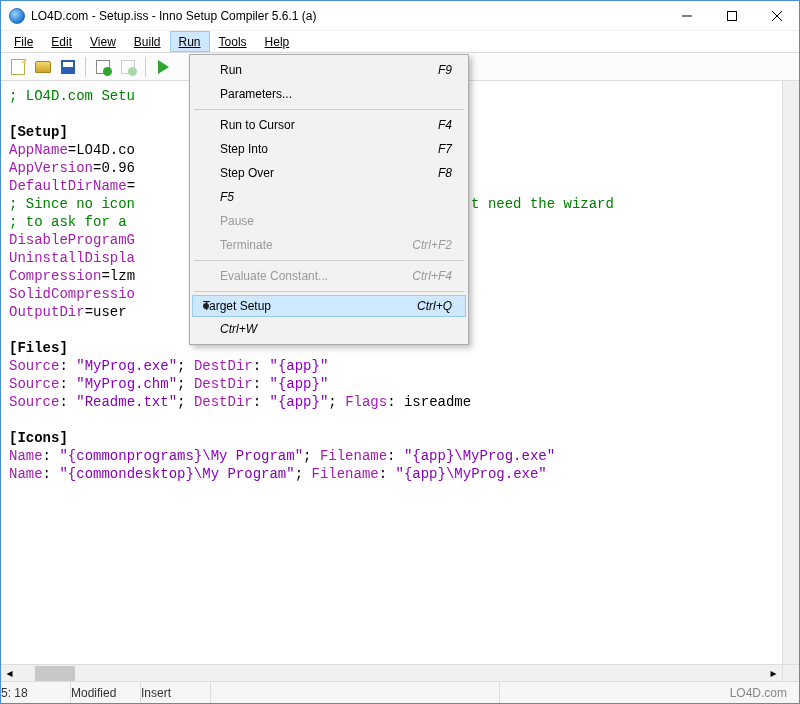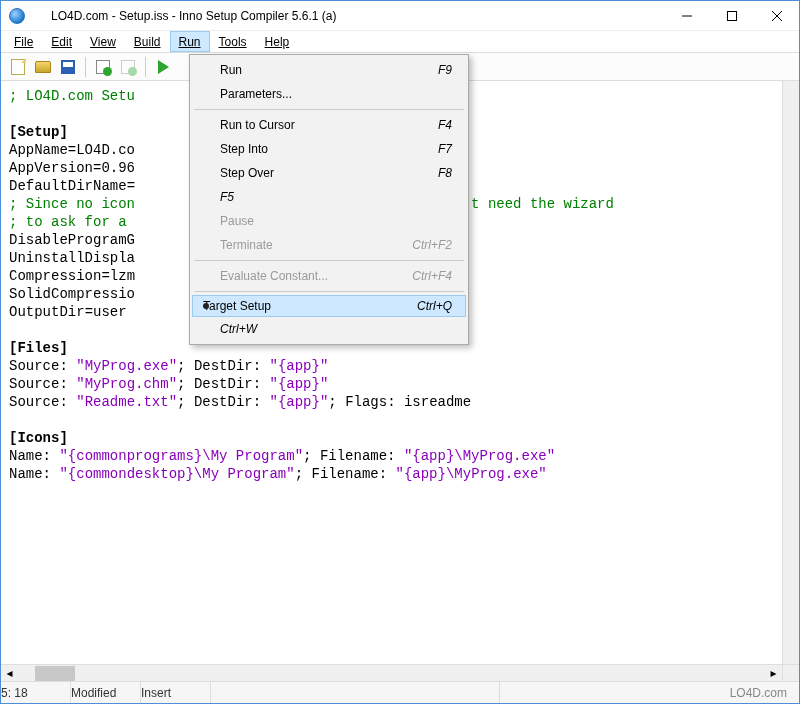--- a/index.html
+++ b/index.html
@@ -9,21 +9,21 @@
     background: #fff; position: relative; display: flex; flex-direction: column;
   }
   .titlebar {
     height: 30px; display: flex; align-items: center; background: #fff;
     border-bottom: 1px solid #eee; padding-left: 8px;
   }
   .titlebar .appicon { width: 16px; height: 16px; margin-right: 6px;
     border-radius: 50%; background: radial-gradient(circle at 35% 35%, #9ed1ff 0%, #1b7bd1 70%, #0b5aa6 100%);
     border: 1px solid #2a6db8;
   }
-  .titlebar .title { flex: 1; font-size: 12px; color: #000; margin-left: 20px; }
+  .titlebar .title { flex: 1; font-size: 12px; color: #000; }
   .win-controls { display: flex; height: 100%; }
   .win-btn { width: 45px; display: flex; align-items: center; justify-content: center; }
   .win-btn svg { stroke: #000; stroke-width: 1; fill: none; }
   .menubar {
     height: 22px; display: flex; align-items: stretch; padding: 0 4px;
     border-bottom: 1px solid #ddd; background: #fff; gap: 0;
   }
   .menu-item { padding: 3px 9px; display: flex; align-items: center; font-size: 12px; text-decoration: underline; }
   .menu-item.open { background: #cde8ff; border: 1px solid #99ccee; padding: 2px 8px; }
   .toolbar {
@@ -32,21 +32,21 @@
   }
   .tbtn { width: 22px; height: 22px; display: flex; align-items: center; justify-content: center; border-radius: 2px; }
   .tbtn.disabled { opacity: 0.4; }
   .tsep { width: 1px; height: 20px; background: #ccc; margin: 0 3px; }
   .editor-wrap { flex: 1; position: relative; overflow: hidden; background: #fff; }
   .editor {
     position: absolute; inset: 0; padding: 6px 8px 0 8px;
     font-family: "Courier New", monospace; font-size: 14px; line-height: 18px;
     white-space: pre; overflow: hidden; color: #000;
   }
-  .kw   { color: #000000; }        
+  .kw   { color: #a21caf; }        
   .sect { color: #000; font-weight: bold; }
   .cmt  { color: #008000; }        
   .str  { color: #8800bb; }        
 
   .scroll-h { position: absolute; left: 0; right: 17px; bottom: 0; height: 17px; background: #f0f0f0;
     display: flex; align-items: center; border-top: 1px solid #ddd; }
   .scroll-h .thumb { width: 40px; height: 15px; background: #c8c8c8; margin-left: 17px; border-radius: 0; }
   .scroll-h .arrow { width: 17px; height: 17px; display: flex; align-items:center; justify-content:center; }
   .scroll-v { position: absolute; top: 0; bottom: 17px; right: 0; width: 17px; background: #f0f0f0; border-left: 1px solid #ddd;}
   .scroll-corner { position: absolute; right:0; bottom:0; width:17px; height:17px; background:#f0f0f0; border-left:1px solid #ddd; border-top:1px solid #ddd; }

